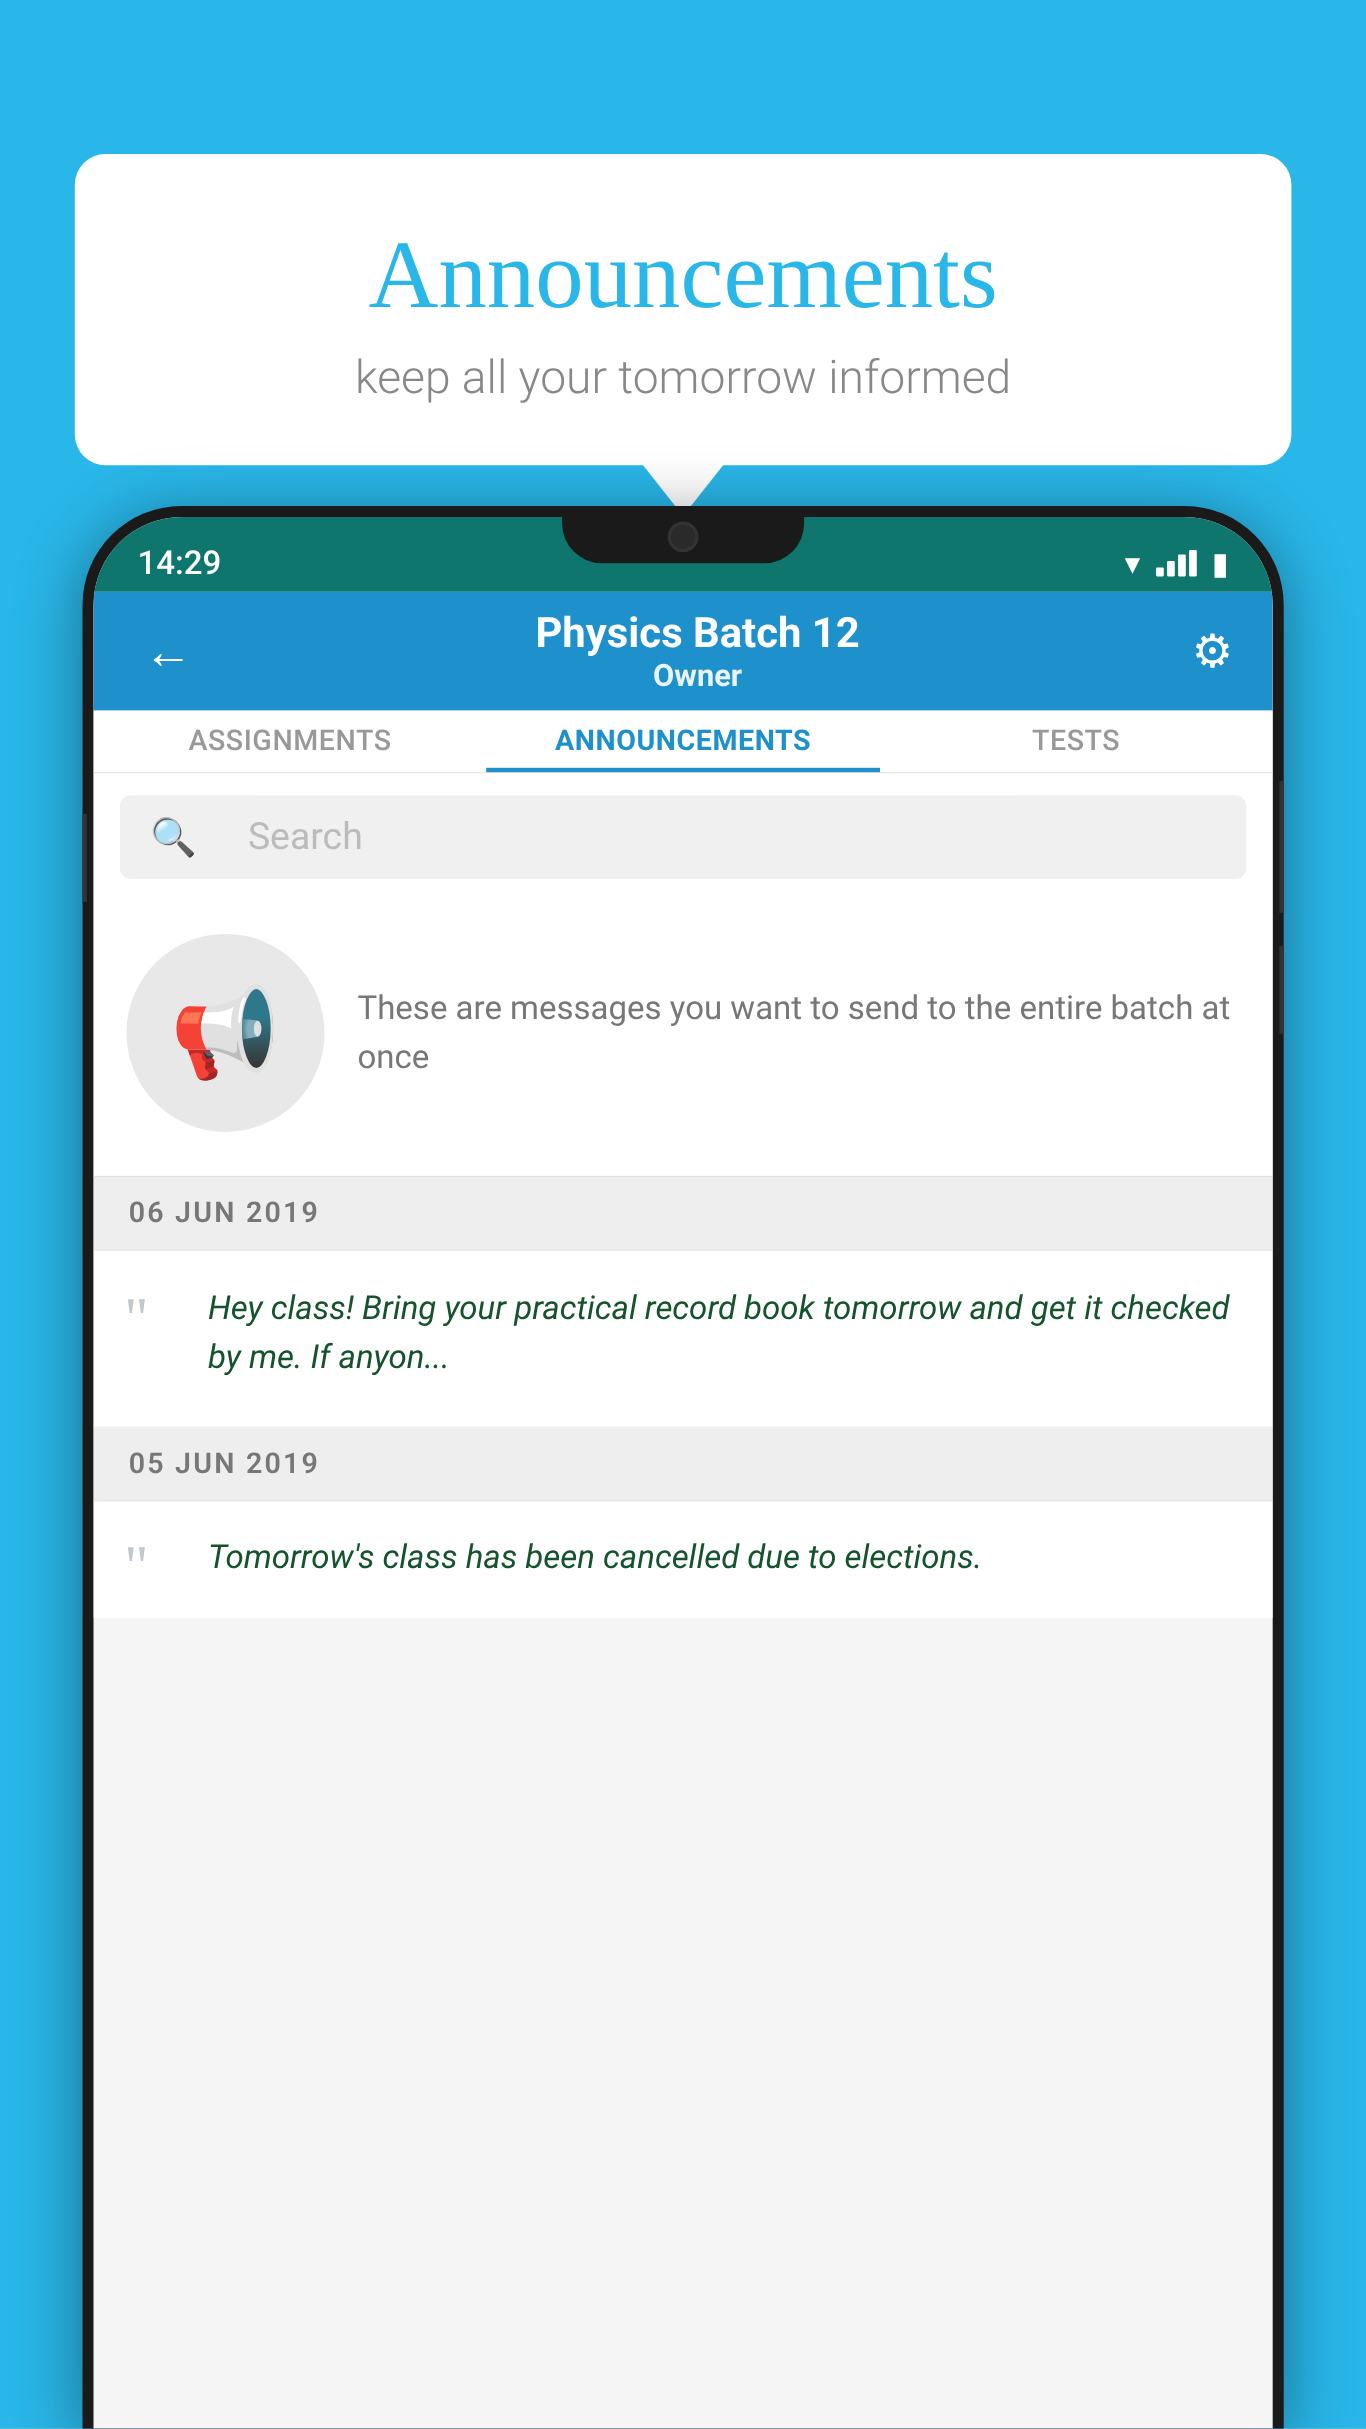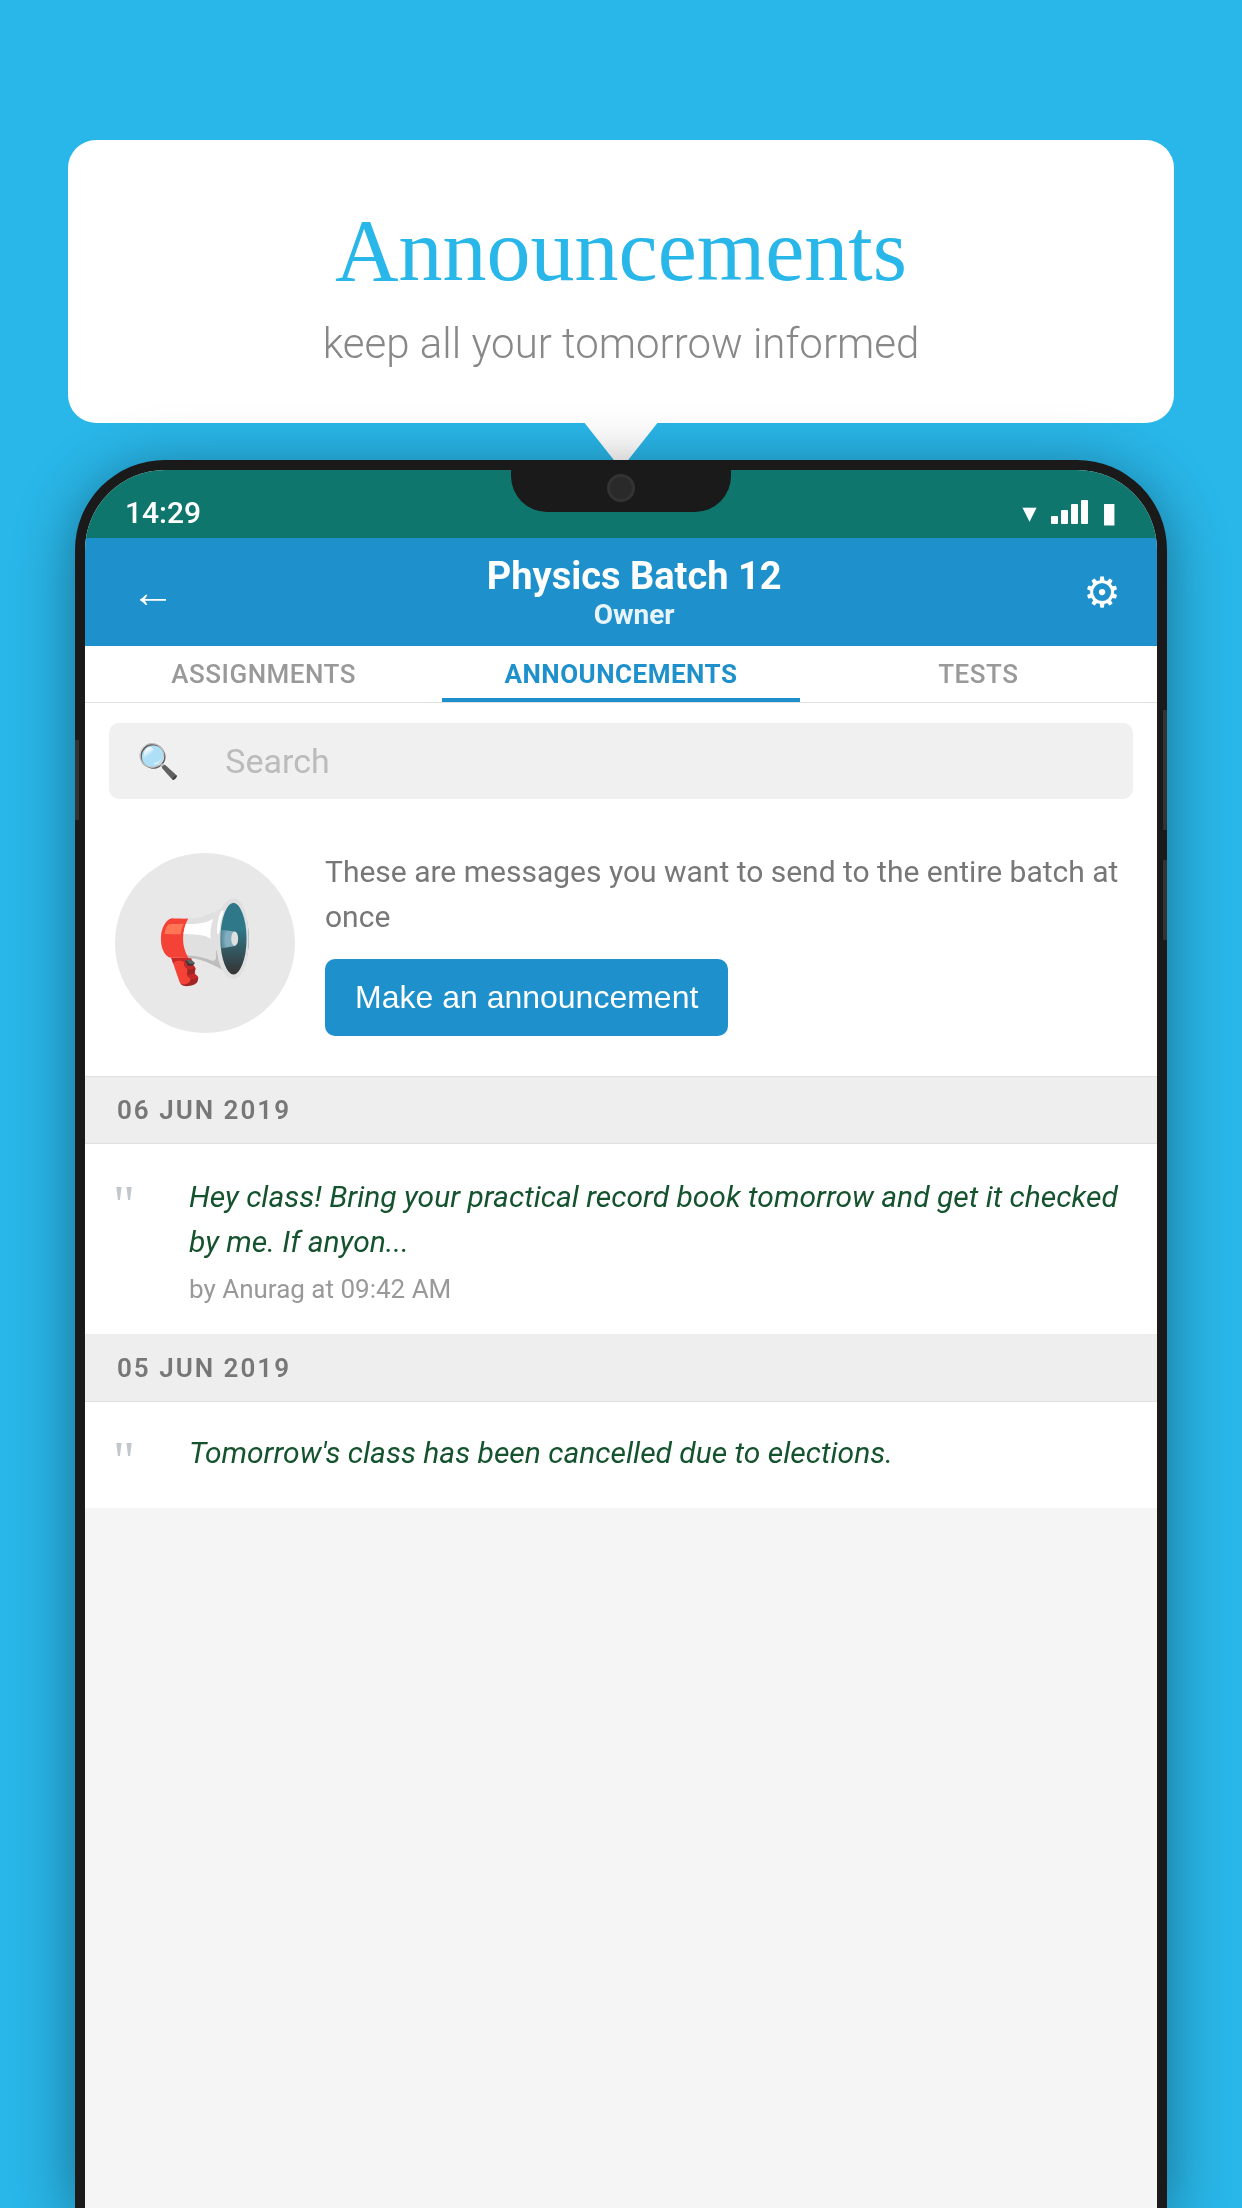--- a/index.html
+++ b/index.html
@@ -456,30 +456,28 @@
         <span class="search-text">Search</span>
       </div>
     </div>
 
     <div class="announcement-prompt">
       <div class="megaphone-circle">
         <span class="megaphone-icon">📢</span>
       </div>
       <div class="prompt-right">
         <div class="prompt-text">These are messages you want to send to the entire batch at once</div>
-        <button class="make-announcement-btn">Make an announcement</button>
       </div>
     </div>
 
     <div class="date-separator">06  JUN  2019</div>
     <div class="announcement-item">
       <span class="quote-icon">"</span>
       <div class="announcement-content">
         <div class="announcement-text">Hey class! Bring your practical record book tomorrow and get it checked by me. If anyon...</div>
-        <div class="announcement-meta">by Anurag at 09:42 AM</div>
       </div>
     </div>
 
     <div class="date-separator">05  JUN  2019</div>
     <div class="second-announcement">
       <span class="quote-icon">"</span>
       <div class="announcement-content">
         <div class="announcement-text">Tomorrow's class has been cancelled due to elections.</div>
       </div>
     </div>

